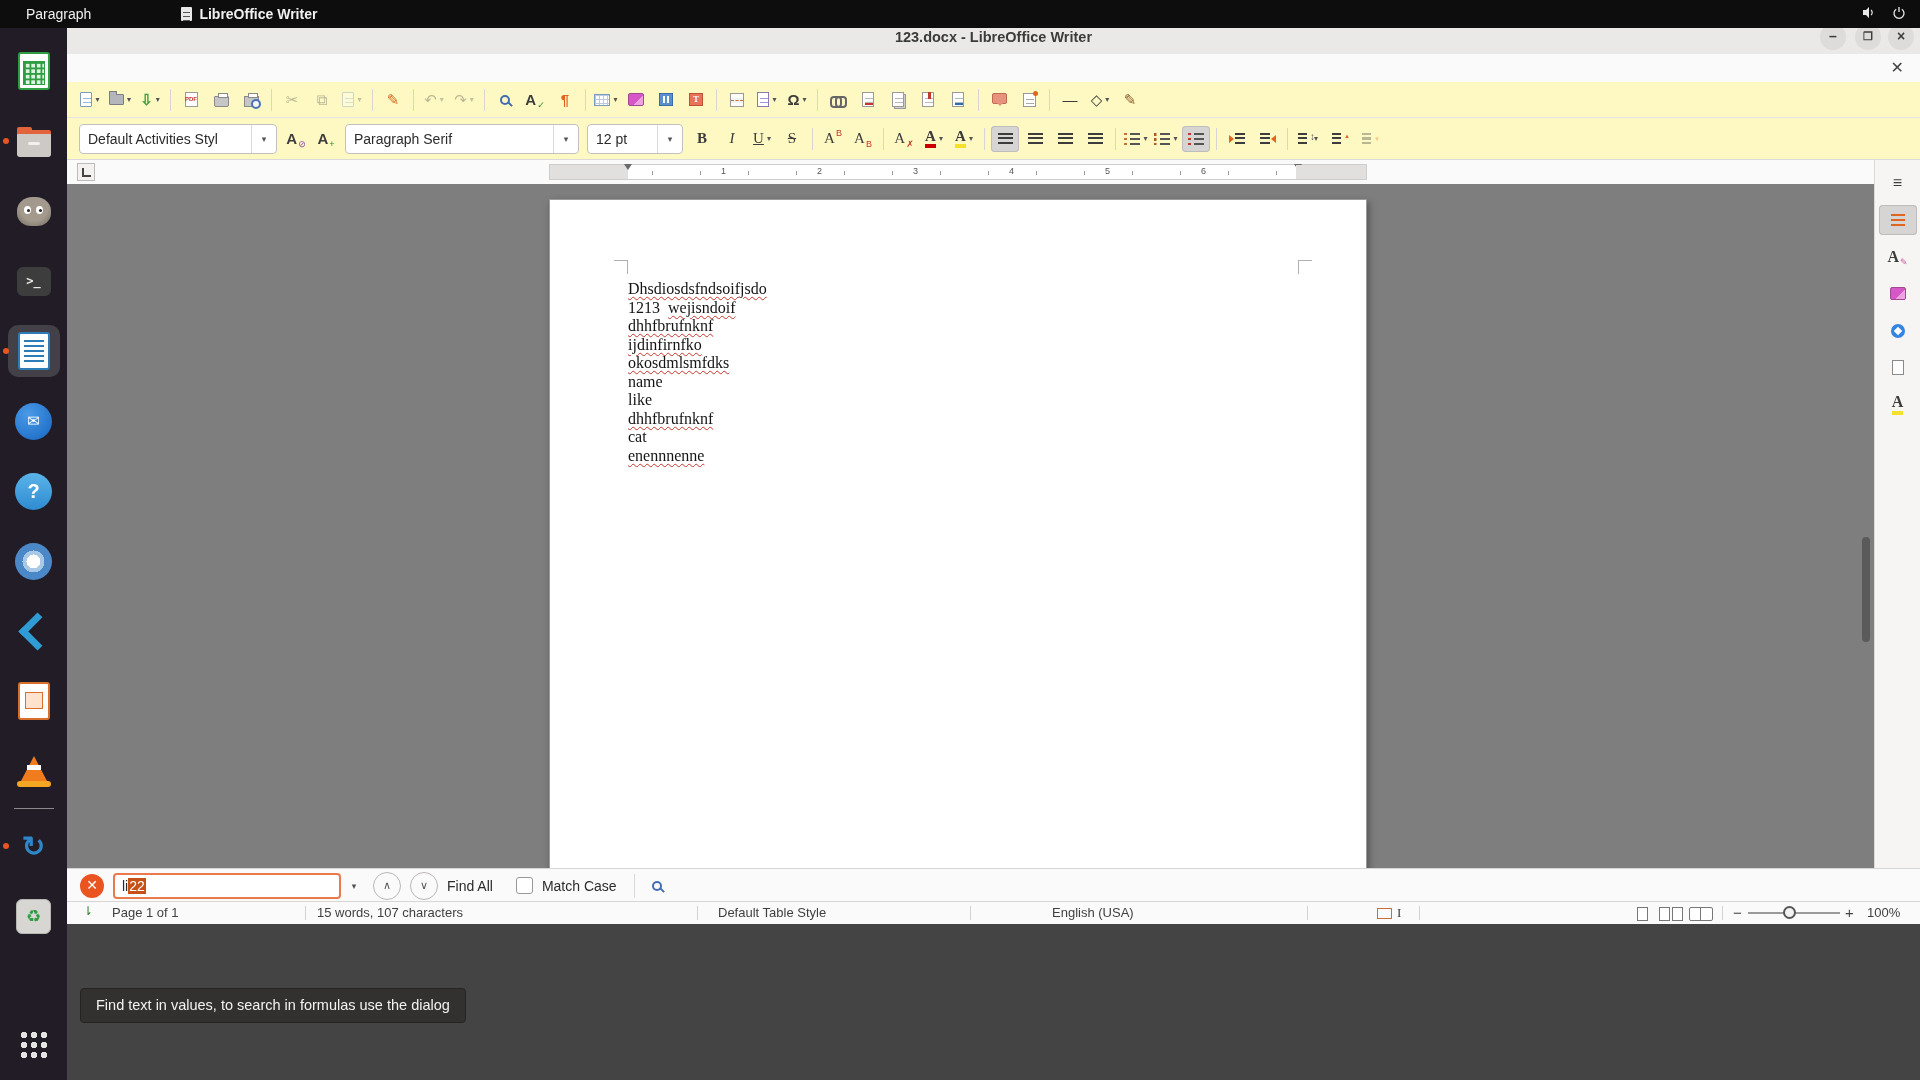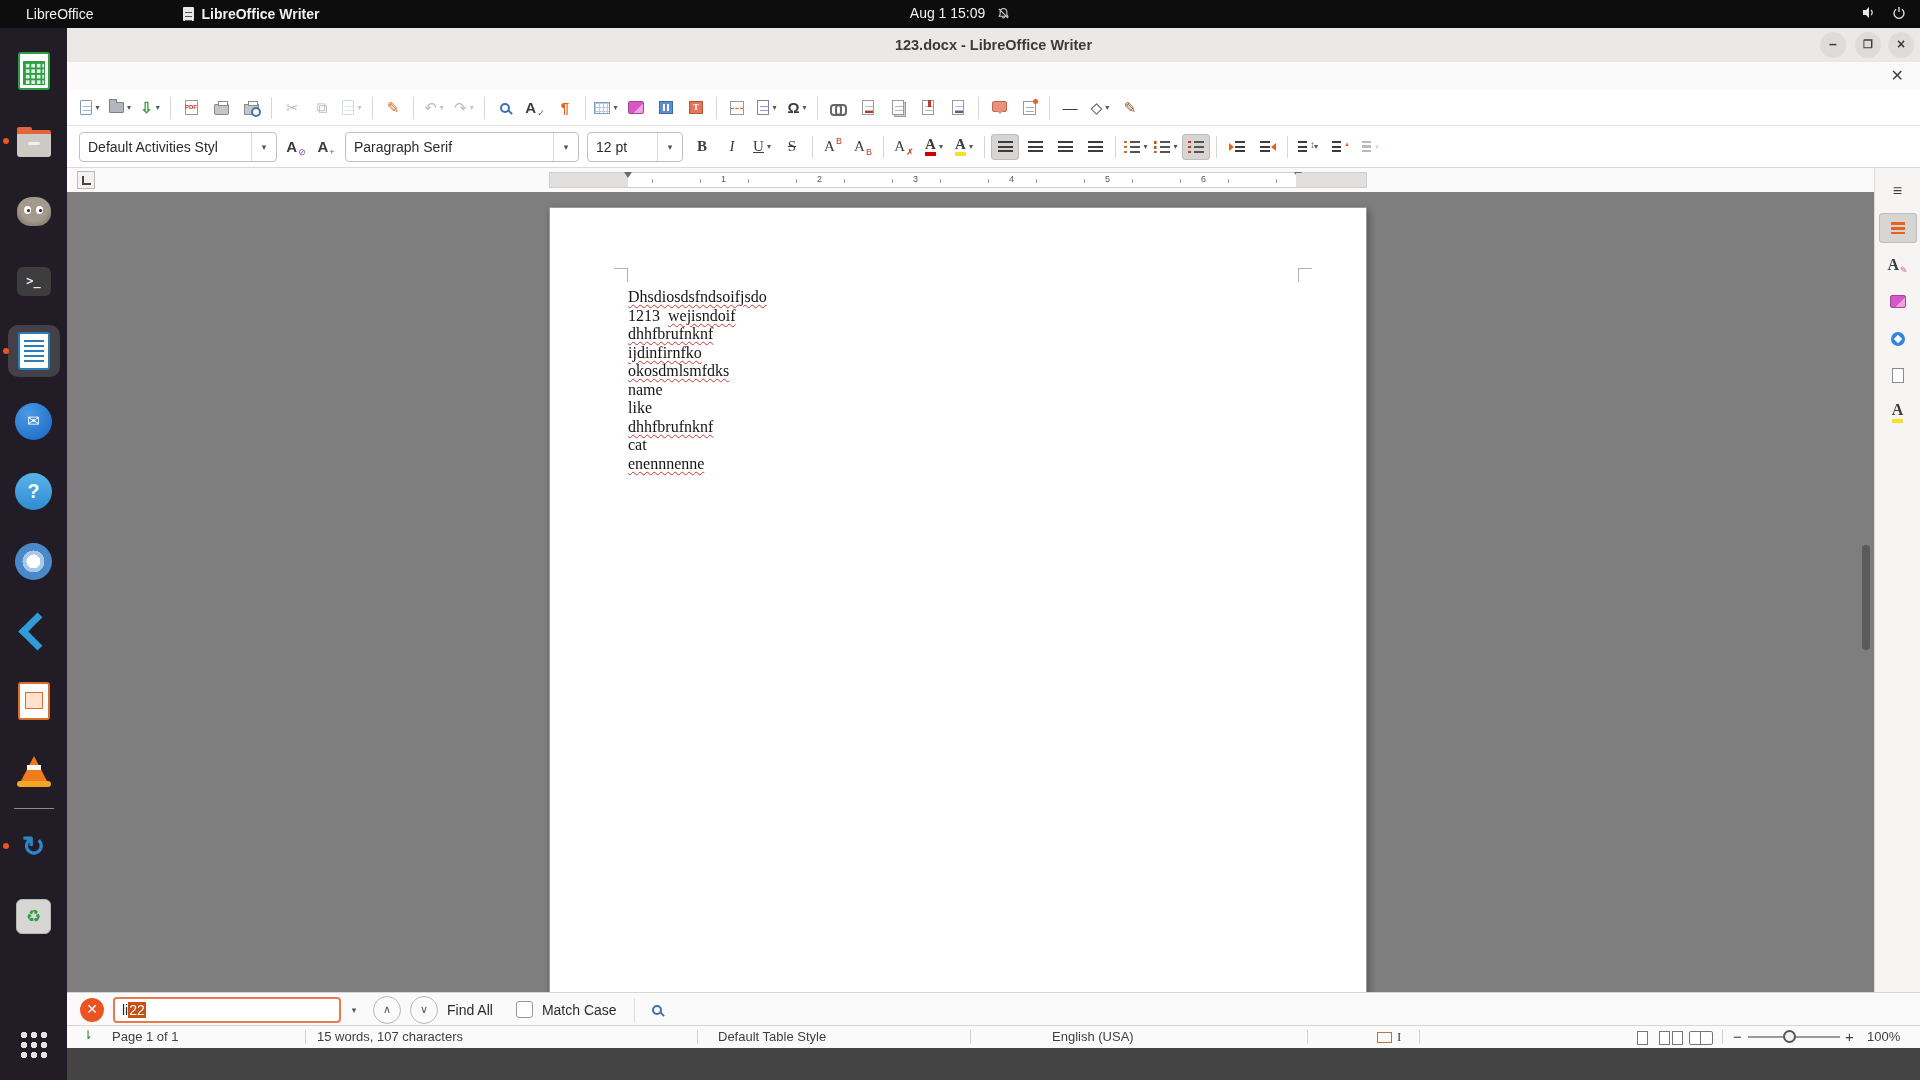--- a/index.html
+++ b/index.html
@@ -48,21 +48,21 @@
   .dk-vscode{width:20px;height:20px;border-left:7px solid #2f9cd6;border-bottom:7px solid #2f9cd6;transform:rotate(45deg);margin-left:8px}
   .dk-libreoffice-impress{position:relative;width:28px;height:34px;background:#fff;border:2px solid #d8702c;border-radius:3px}
   .dk-libreoffice-impress::after{content:"";position:absolute;inset:8px 5px 9px 5px;background:#fde3cd;border:1px solid #d8702c}
   .dk-vlc{position:relative;width:0;height:0;border-left:13px solid transparent;border-right:13px solid transparent;border-bottom:25px solid #f07c1e;margin-bottom:6px}
   .dk-vlc::before{content:"";position:absolute;left:-7px;top:9px;width:14px;height:5px;background:#fff}
   .dk-vlc::after{content:"";position:absolute;left:-17px;top:25px;width:34px;height:6px;background:#f5a623;border-radius:3px}
   .dk-software-updater{color:#2e86c8;font-size:28px;font-weight:700}
   .dk-trash{width:33px;height:33px;background:#d8d6d2;border:1px solid #b8b6b2;border-radius:6px;color:#2f9e43;font-size:17px;text-align:center;line-height:33px}
   .dk-app-grid{width:28px;height:28px;background-image:radial-gradient(#e6e4e2 3px,transparent 3.4px);background-size:10px 10px;background-position:-1px -1px}
   
-  .window{position:absolute;left:67px;top:28px;width:1853px;height:1020px;background:#ffffff}
+  .window{position:absolute;left:67px;top:20px;width:1853px;height:904px;background:#fef9c3}
   .titlebar{position:absolute;left:0;top:0;right:0;height:34px;background:#ebe9e7;border-bottom:1px solid #d3d1cf;
         display:flex;align-items:center;justify-content:center;font-size:14.5px;font-weight:700;color:#3b3b3b}
   .wbtn{position:absolute;top:4px;width:26px;height:26px;border-radius:50%;background:#dedcda;color:#3c3c3c;
         text-align:center;line-height:25px;font-size:14px}
   .menubar{position:absolute;left:0;top:34px;right:0;height:28px;background:#fbfafa;display:flex;align-items:center;font-size:14.5px;color:#1b1b1b}
   .menu-item{padding:0 11px}
   .menuclose{position:absolute;right:16px;top:4px;font-size:16px;color:#444}
   .toolbar1{position:absolute;left:0;top:62px;right:0;height:36px;border-bottom:1px solid #e6e4e2;
         display:flex;align-items:center;padding-left:8px;box-sizing:border-box}
   .toolbar2{position:absolute;left:0;top:98px;right:0;height:42px;border-bottom:1px solid #dddbd9;
@@ -196,31 +196,24 @@
   .vw3{position:absolute;top:5px;width:22px;height:12px;border:1px solid #777;border-radius:2px;background:#fff}
   .vw3::after{content:"";position:absolute;left:10px;top:0;bottom:0;width:1px;background:#777}
   .zminus,.zplus{position:absolute;top:2px;font-size:15px;color:#444}
   .ztrack{position:absolute;top:10px;width:92px;height:2px;background:#9a9a9a}
   .zthumb{position:absolute;top:4px;width:13px;height:13px;border:2px solid #555;background:#f4f2f0;border-radius:50%;box-sizing:border-box}
 </style>
 </head>
 <body>
 
 <div class="topbar">
-  <span class="tb-act">LibreOffice</span>
+  <span class="tb-act">Paragraph</span>
   <span class="tb-app">
     <span class="tb-appicon"></span>
     <span>LibreOffice Writer</span>
-  </span>
-  <span class="tb-clock">
-    <span>Aug 1 15:09</span>
-    <span class="tb-bell"><svg width="13" height="13" viewBox="0 0 14 14">
-          <path d="M7 1.5a3.6 3.6 0 0 0-3.6 3.6v3L2.3 10h9.4l-1.1-1.9v-3A3.6 3.6 0 0 0 7 1.5zM5.8 11a1.3 1.3 0 0 0 2.4 0" fill="none" stroke="#d8d8d8" stroke-width="1.1"></path>
-          <line x1="2" y1="2" x2="12" y2="12" stroke="#d8d8d8" stroke-width="1.2"></line>
-        </svg></span>
   </span>
   <span class="tb-right">
     <span><svg width="15" height="15" viewBox="0 0 15 15">
           <polygon points="2,5 5,5 8,2 8,13 5,10 2,10" fill="#e8e8e8"></polygon>
           <path d="M10 5a3.2 3.2 0 0 1 0 5" fill="none" stroke="#e8e8e8" stroke-width="1.2"></path>
         </svg></span>
     <span><svg width="14" height="14" viewBox="0 0 14 14">
           <path d="M4.2 3.2a5 5 0 1 0 5.6 0" fill="none" stroke="#e8e8e8" stroke-width="1.3"></path>
           <line x1="7" y1="1" x2="7" y2="6" stroke="#e8e8e8" stroke-width="1.3"></line>
         </svg></span>
@@ -591,20 +584,21 @@
     <span class="fcirc">∨</span>
     <span>Find All</span>
     <span class="cb"></span>
     <span>Match Case</span>
     <span class="fsep"></span>
     <span style="display:flex;align-items:center">
         <span class="ki k-mag"></span>
       </span>
   </div>
 
+  <div class="tooltip">Find text in values, to search in formulas use the dialog</div>
 
   <div class="statusbar">
     <span class="st stbook" style="left:16px;top:2px">⇂</span>
     <span class="st" style="left:45px">Page 1 of 1</span>
     <span class="ssep" style="left:238px"></span>
     <span class="st" style="left:250px">15 words, 107 characters</span>
     <span class="ssep" style="left:630px"></span>
     <span class="st" style="left:651px">Default Table Style</span>
     <span class="ssep" style="left:903px"></span>
     <span class="st" style="left:985px">English (USA)</span>

